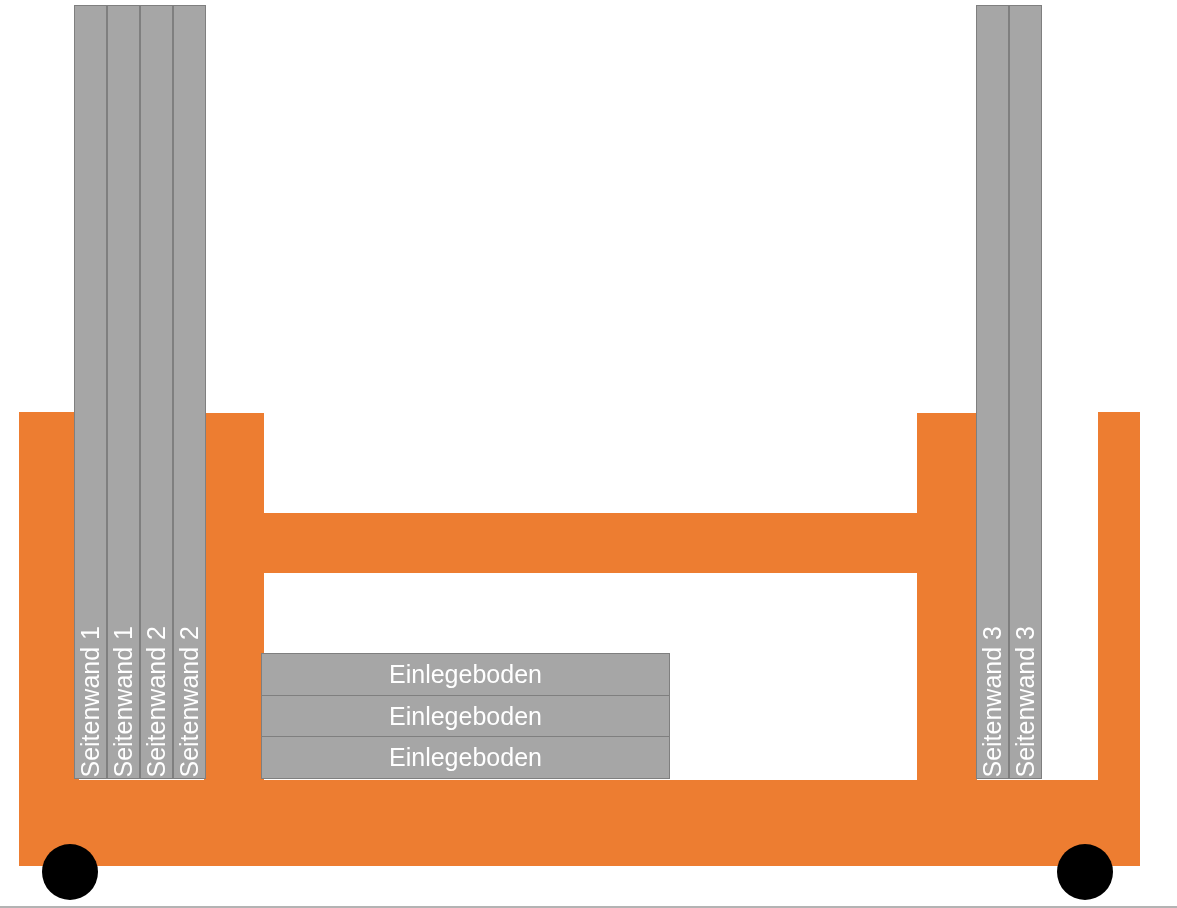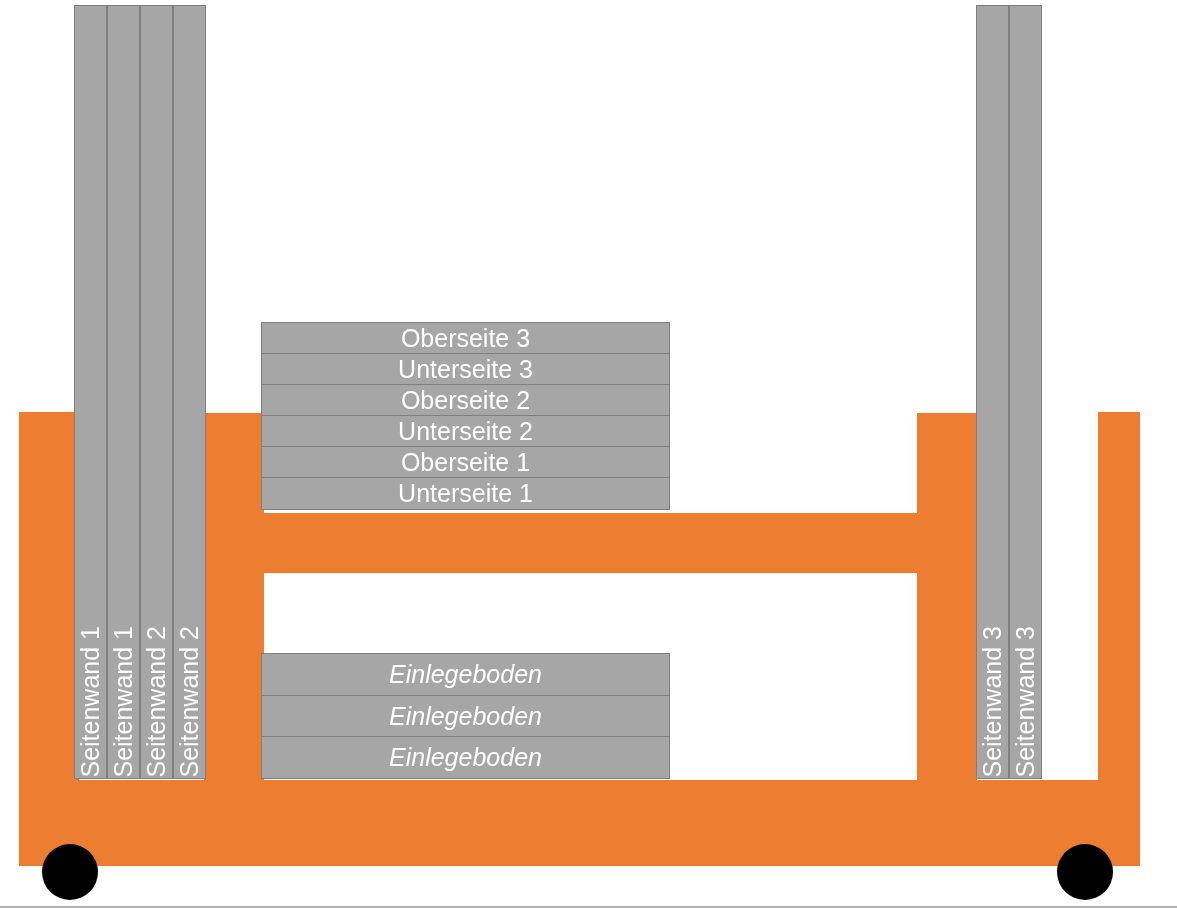--- a/index.html
+++ b/index.html
@@ -104,30 +104,22 @@
     <span class="vlabel">Seitenwand 2</span>
   </div>
 
   <div class="vpanel" style="left:976px; top:5px; width:33px; height:774px;">
     <span class="vlabel">Seitenwand 3</span>
   </div>
   <div class="vpanel" style="left:1009px; top:5px; width:33px; height:774px;">
     <span class="vlabel">Seitenwand 3</span>
   </div>
 
-  <div class="hstack" style="left:261px; top:322px; width:409px;">
-    <div class="hboard" style="height:32px;">Oberseite 3</div>
-    <div class="hboard" style="height:32px;">Unterseite 3</div>
-    <div class="hboard" style="height:32px;">Oberseite 2</div>
-    <div class="hboard" style="height:32px;">Unterseite 2</div>
-    <div class="hboard" style="height:32px;">Oberseite 1</div>
-    <div class="hboard" style="height:33px;">Unterseite 1</div>
-  </div>
 
-  <div class="hstack" style="left:261px; top:653px; width:409px;font-style:italic;">
+  <div class="hstack" style="left:261px; top:653px; width:409px;">
     <div class="hboard" style="height:43px;">Einlegeboden</div>
     <div class="hboard" style="height:42px;">Einlegeboden</div>
     <div class="hboard" style="height:43px;">Einlegeboden</div>
   </div>
 
   <div class="wheel" style="left:42px; top:844px; width:56px; height:56px;"></div>
   <div class="wheel" style="left:1057px; top:844px; width:56px; height:56px;"></div>
 
 </div>
 

